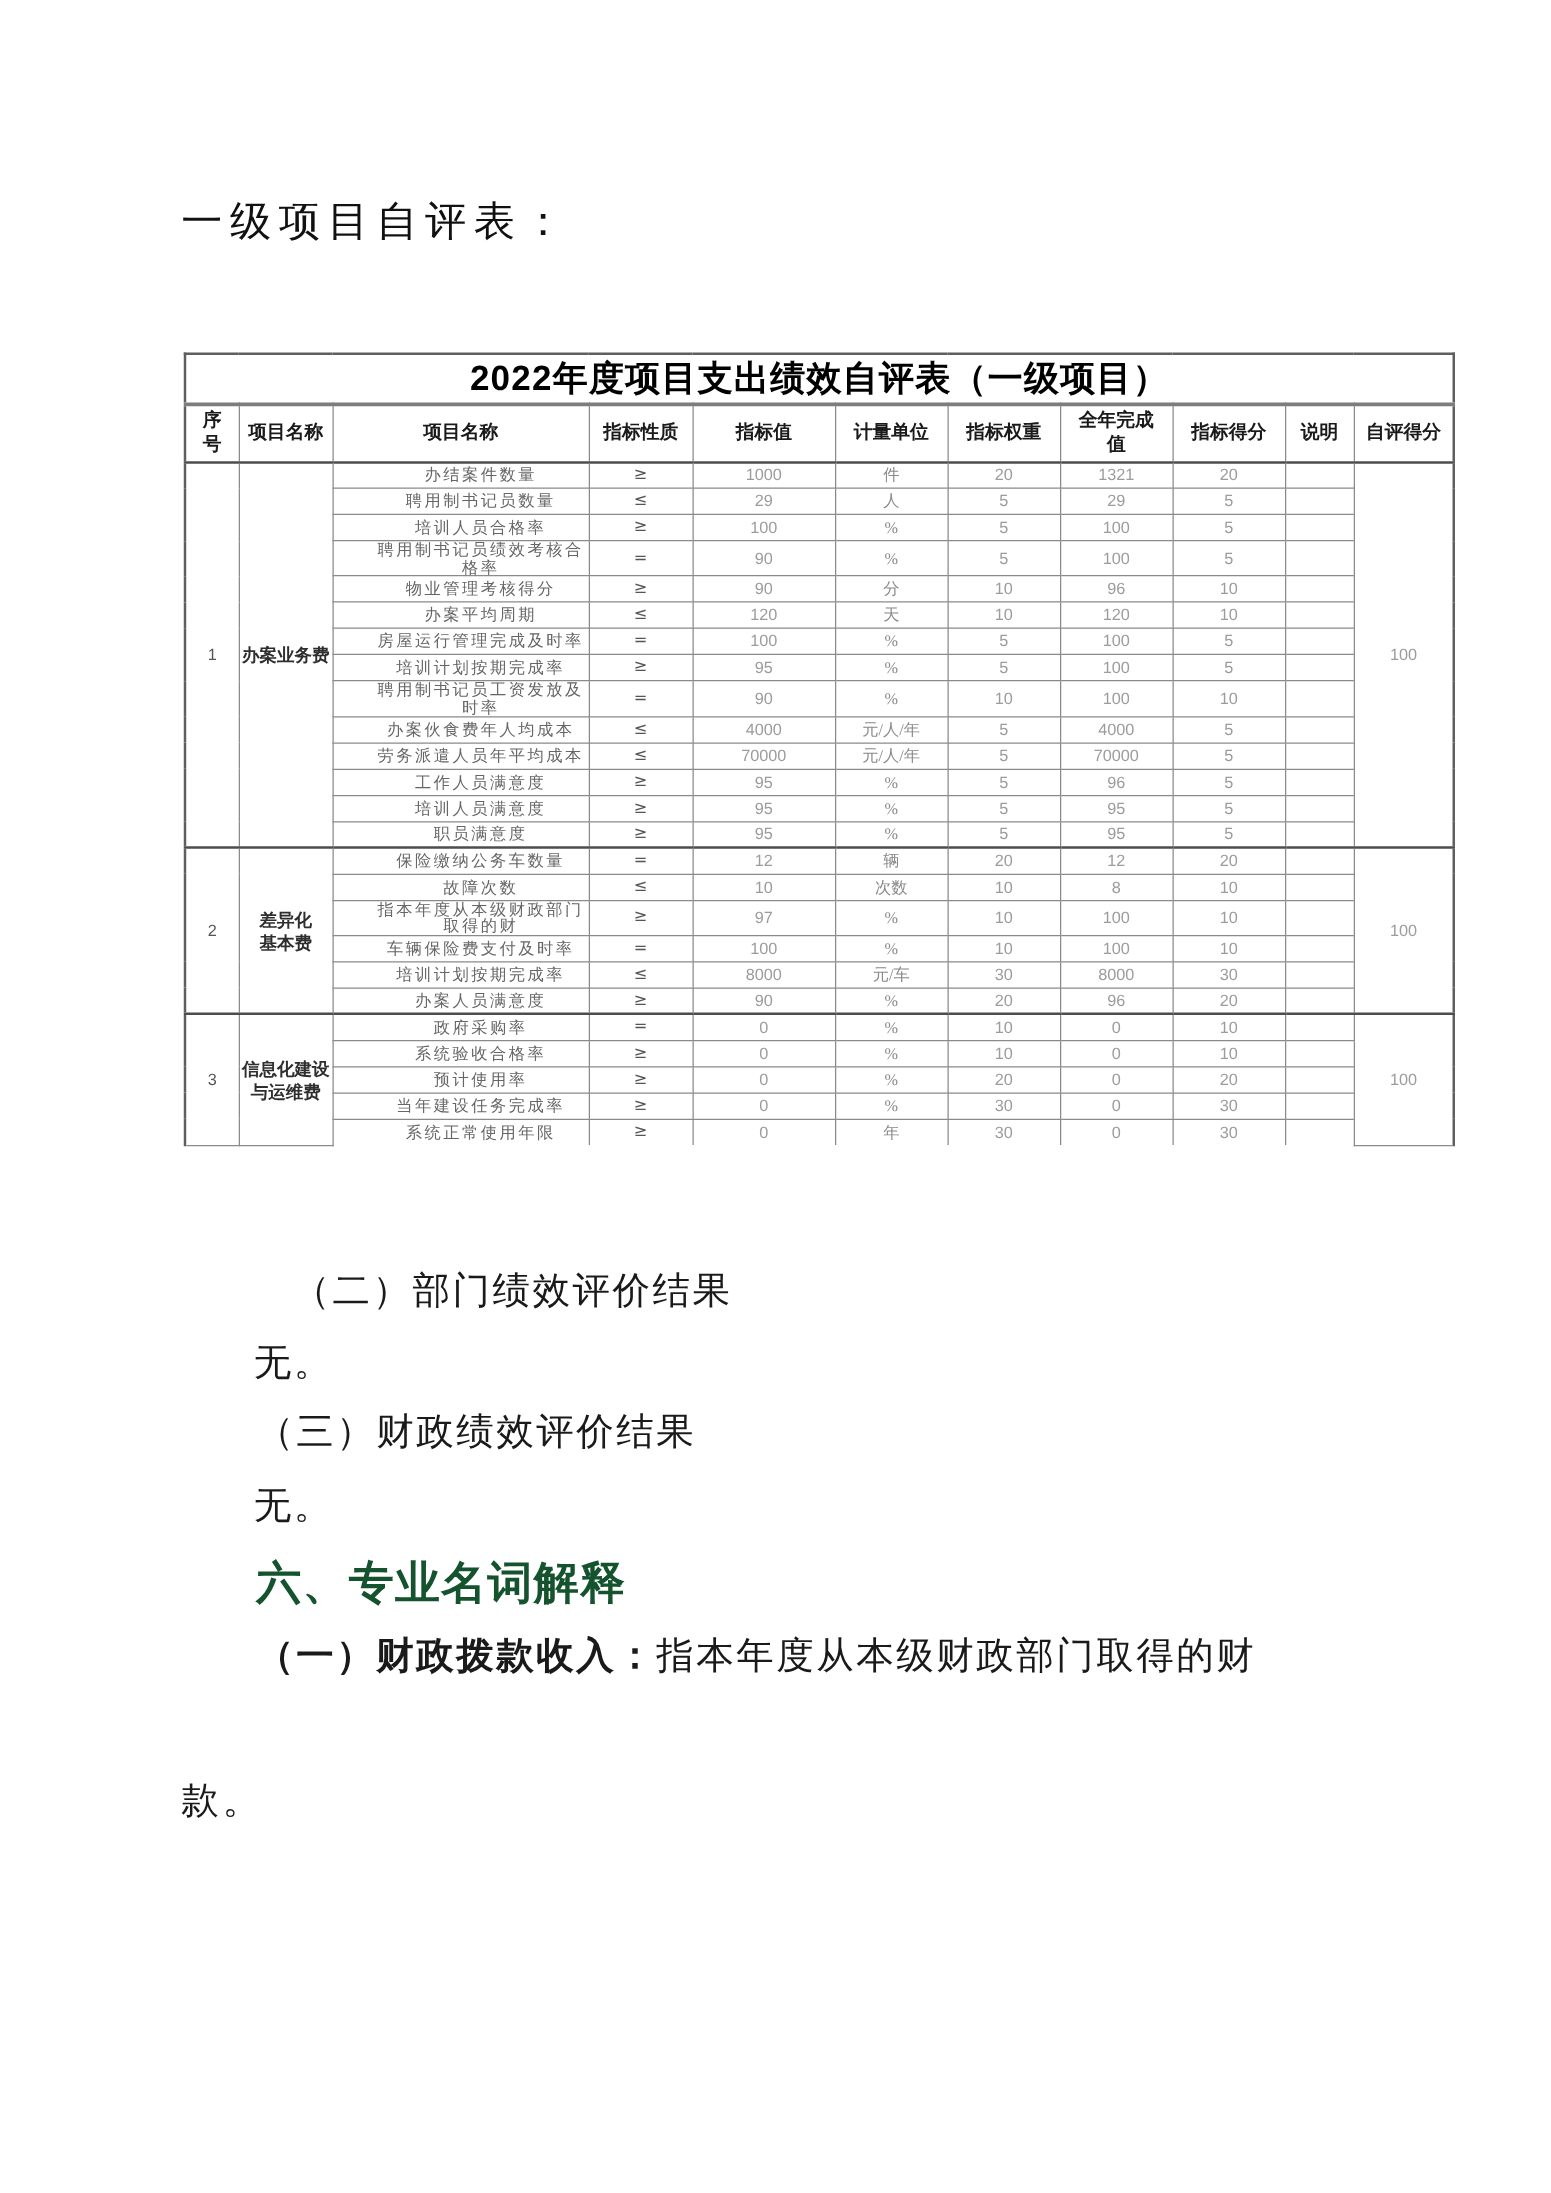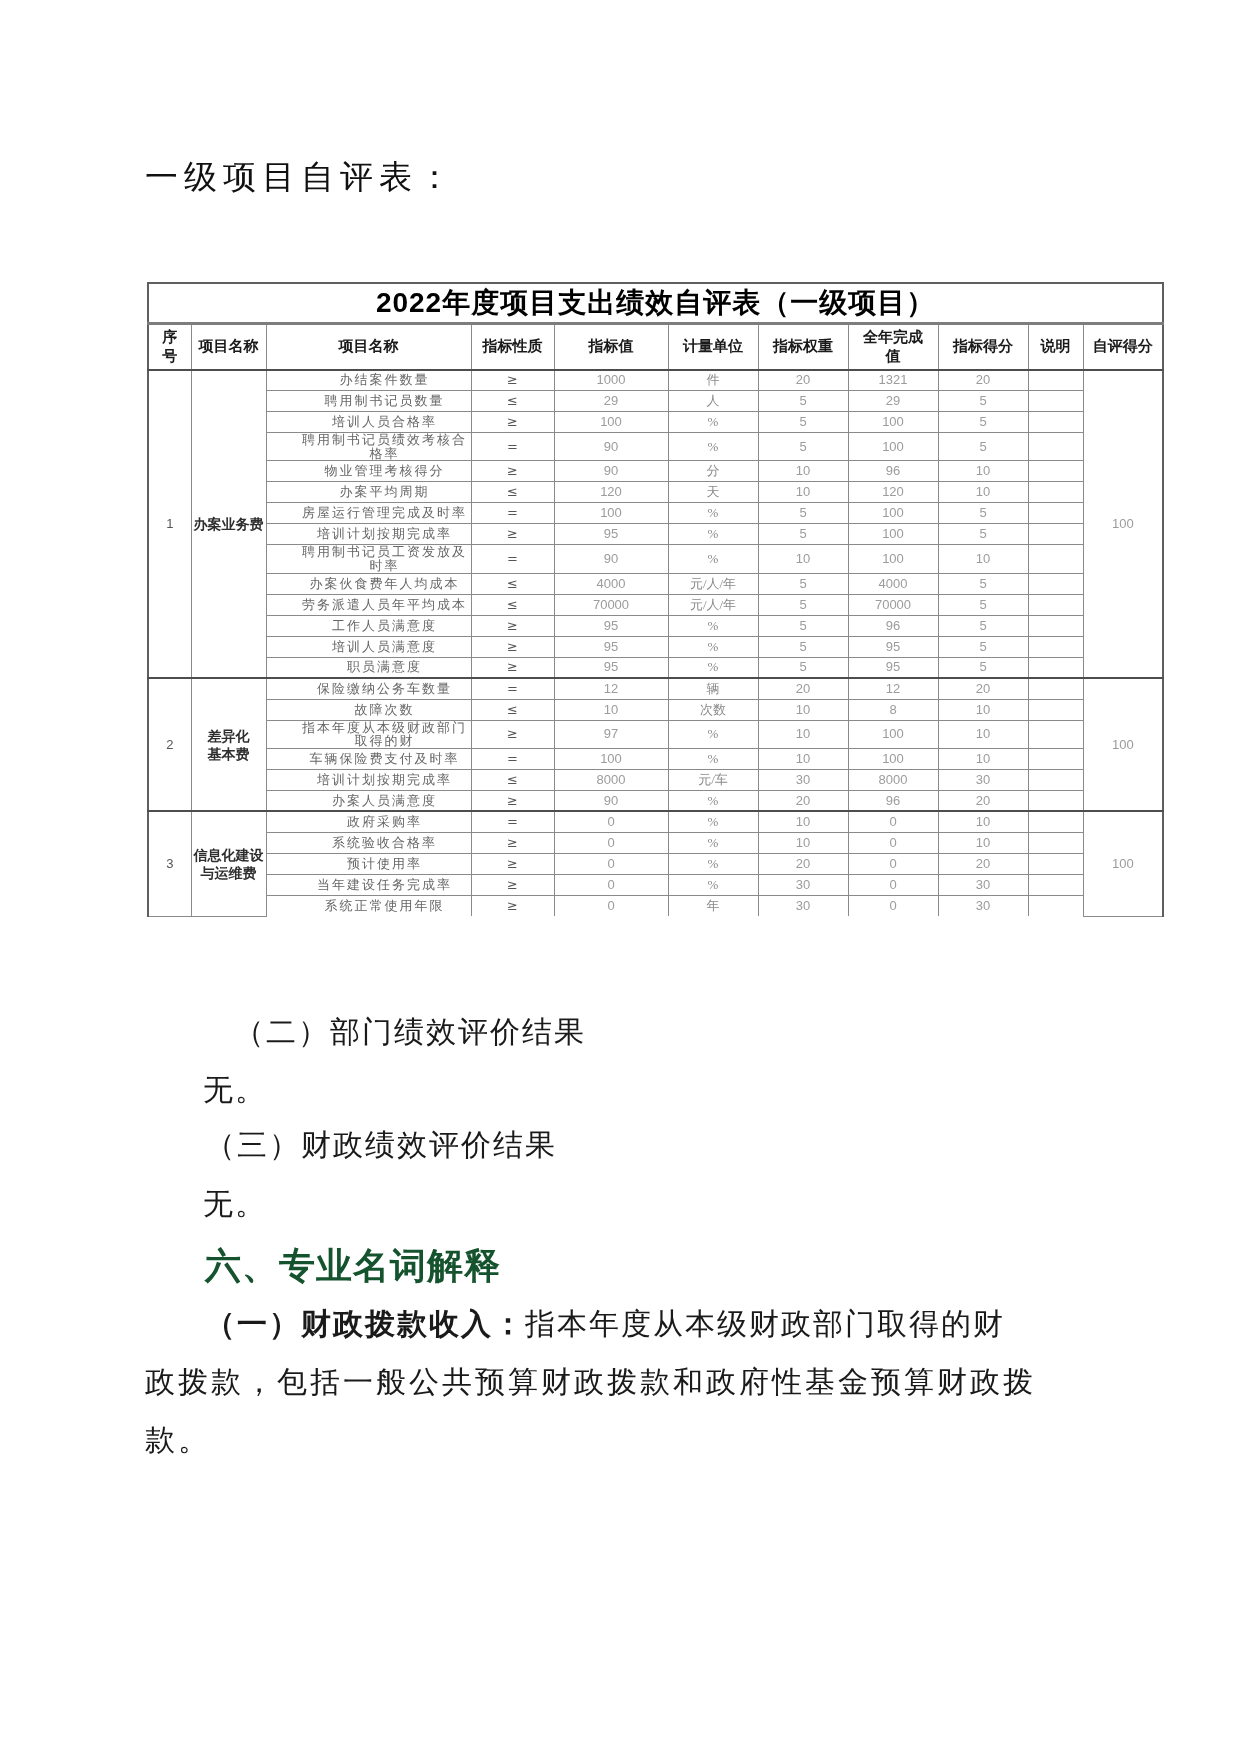--- a/index.html
+++ b/index.html
@@ -424,16 +424,15 @@
         </tbody>
       </table>
   </div>
 
   <div class="para" style="left:205px; top:1012px;margin-left:29px;">（二）部门绩效评价结果</div>
   <div class="para" style="left:203px; top:1070px;">无。</div>
   <div class="para" style="left:205px; top:1125px;">（三）财政绩效评价结果</div>
   <div class="para" style="left:203px; top:1184px;">无。</div>
   <div class="para bold-sans" style="left:205px; top:1242px;">六、专业名词解释</div>
   <div class="para" style="left:205px; top:1304px;"><span class="term">（一）财政拨款收入：</span><span>指本年度从本级财政部门取得的财</span></div>
-  <div class="para body-cont" style="left:145px; top:1362px;">政拨款，包括一般公共预算财政拨款和政府性基金预算财政拨</div>
   <div class="para body-cont" style="left:145px; top:1420px;">款。</div>
 
 </div>
 
 </body></html>

